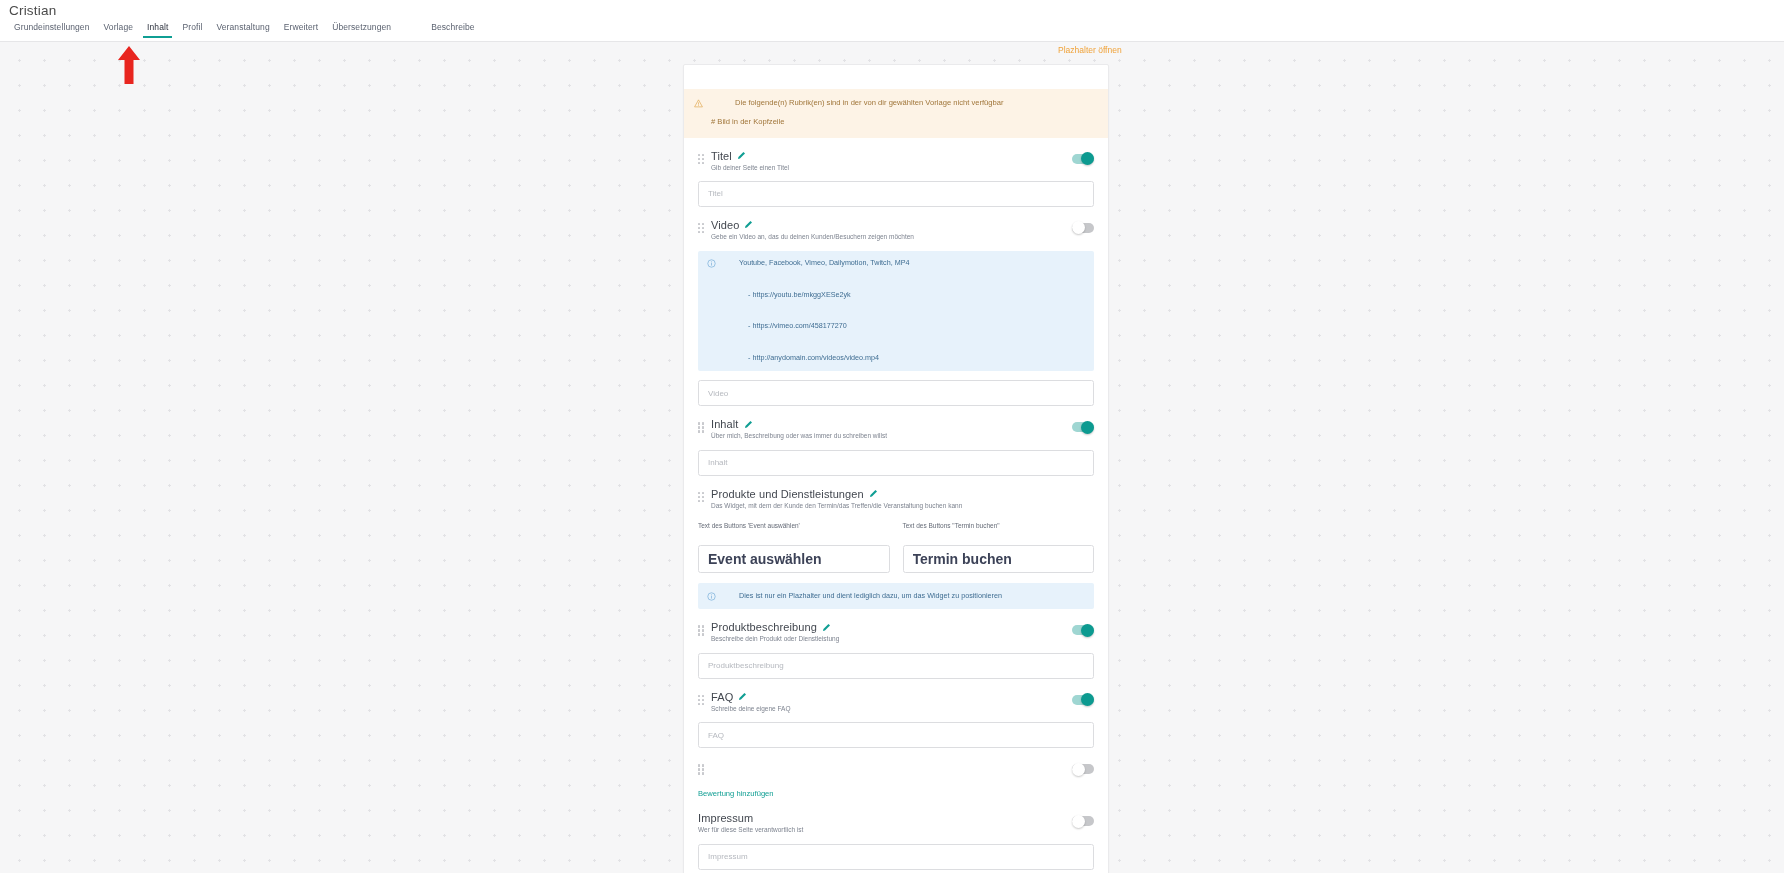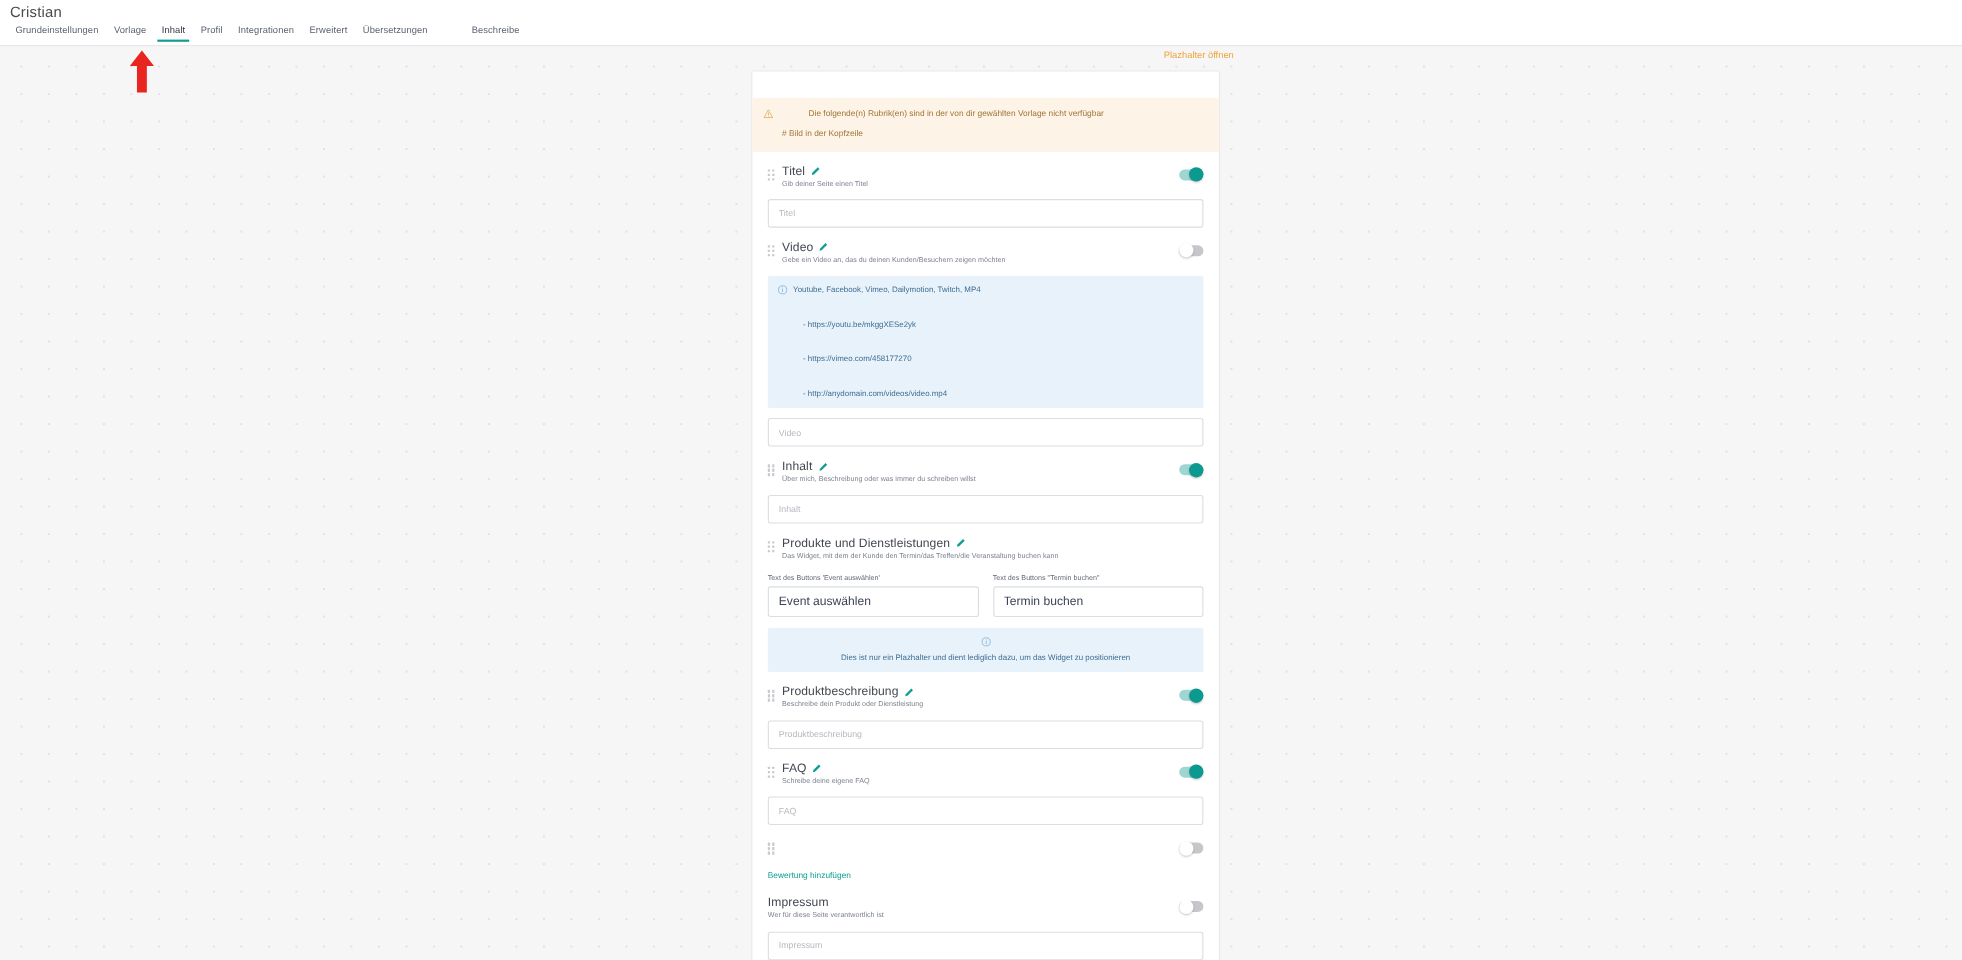--- a/index.html
+++ b/index.html
@@ -216,43 +216,43 @@
   .field.filled { color: #3c4257; }
 
   
   .info {
     background: #e7f2fb;
     border-radius: 2px;
     margin-top: 10px;
     padding: 7px 9px 8px 9px;
     display: flex;
     align-items: flex-start;
-    gap: 5px;
+    gap: 23px;
   }
   .info-icon { flex: 0 0 auto; margin-top: .5px; }
   .info-body { font-size: 7.2px; color: #3f6d92; line-height: 1.45; }
   .info-list { margin: 1px 0 0 9px; }
   .info-list div { white-space: nowrap; margin-top: 21px; }
 
-  .info.single { padding: 8px 9px; align-items: center; flex-direction: column; }
+  .info.single { padding: 8px 9px; align-items: center; }
   .info.single .info-icon { margin-top: 0; }
 
   
   .two-col {
     display: flex;
     gap: 13px;
     margin-top: 12px;
   }
   .col { flex: 1 1 0; min-width: 0; }
   .col-label {
     font-size: 6.5px;
     color: #646a76;
     white-space: nowrap;
   }
-  .col .field { margin-top: 4px; height: 28px; font-size: 11px; }
+  .col .field { margin-top: 16px; height: 28px; font-size: 14px; font-weight: bold; }
 
   
   .add-link {
     display: inline-block;
     font-size: 7.6px;
     color: #0f9e93;
     margin-top: 11px;
     cursor: pointer;
   }
 
@@ -280,21 +280,21 @@
 </head>
 <body>
 
 <div class="topbar">
   <div class="brand">Cristian</div>
   <div class="tabs">
     <div class="tab">Grundeinstellungen</div>
     <div class="tab">Vorlage</div>
     <div class="tab active">Inhalt</div>
     <div class="tab">Profil</div>
-    <div class="tab">Integrationen</div>
+    <div class="tab">Veranstaltung</div>
     <div class="tab">Erweitert</div>
     <div class="tab">Übersetzungen</div>
     <div class="tab spaced">Beschreibe</div>
   </div>
 </div>
 
 <div class="canvas"></div>
 
 <svg class="red-arrow" viewBox="0 0 26 40">
   <path d="M13 1 L24 15 L17.5 15 L17.5 39 L8.5 39 L8.5 15 L2 15 Z" fill="#e8251f"></path>

